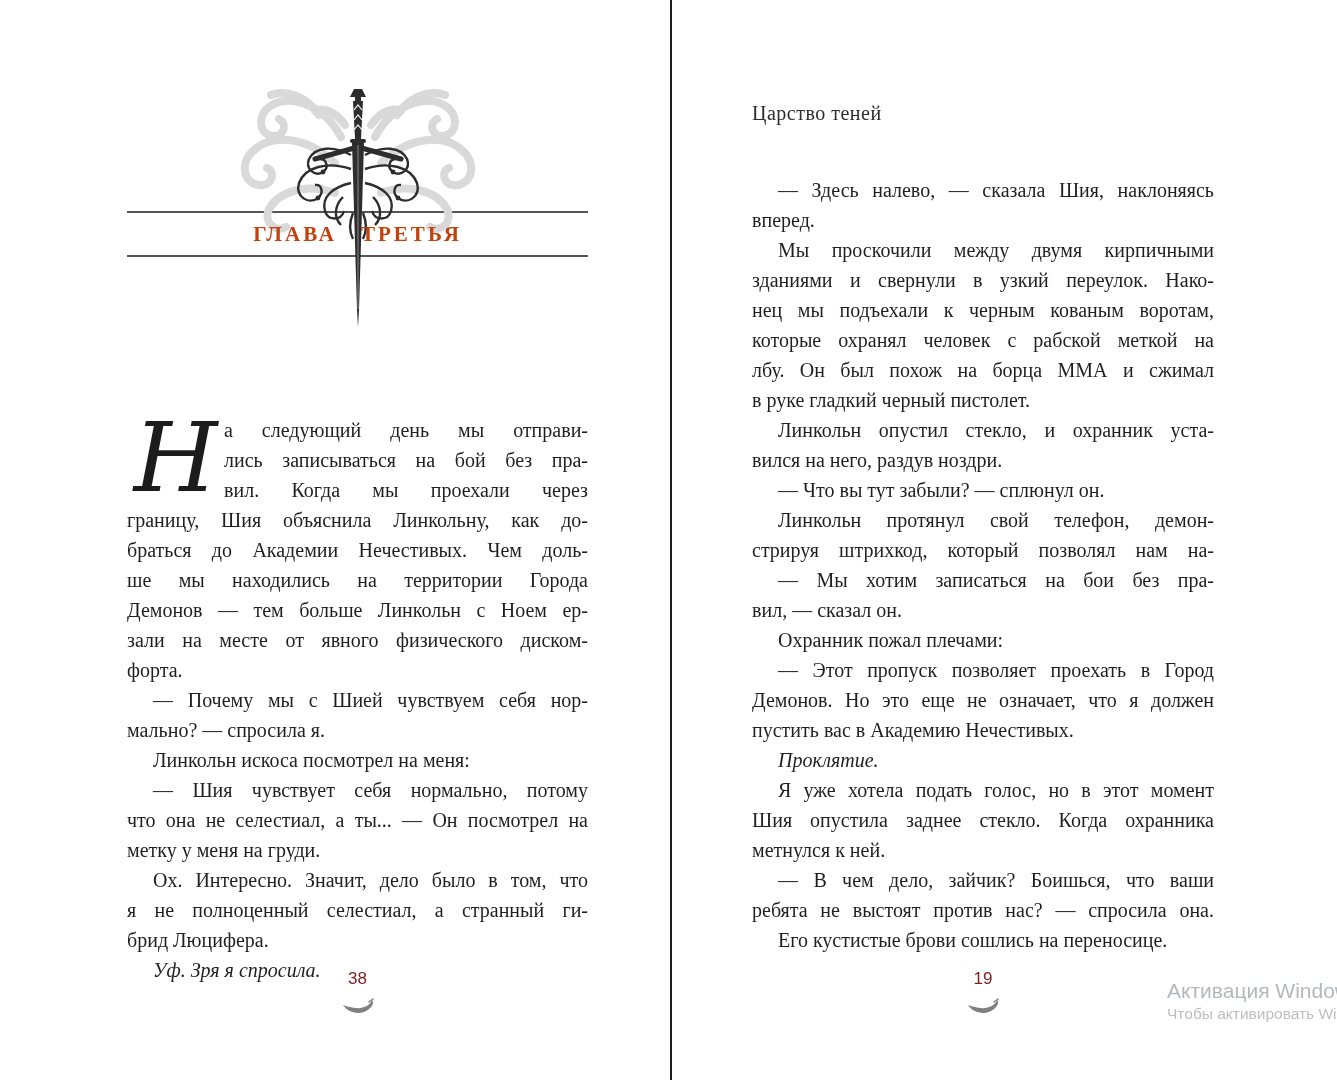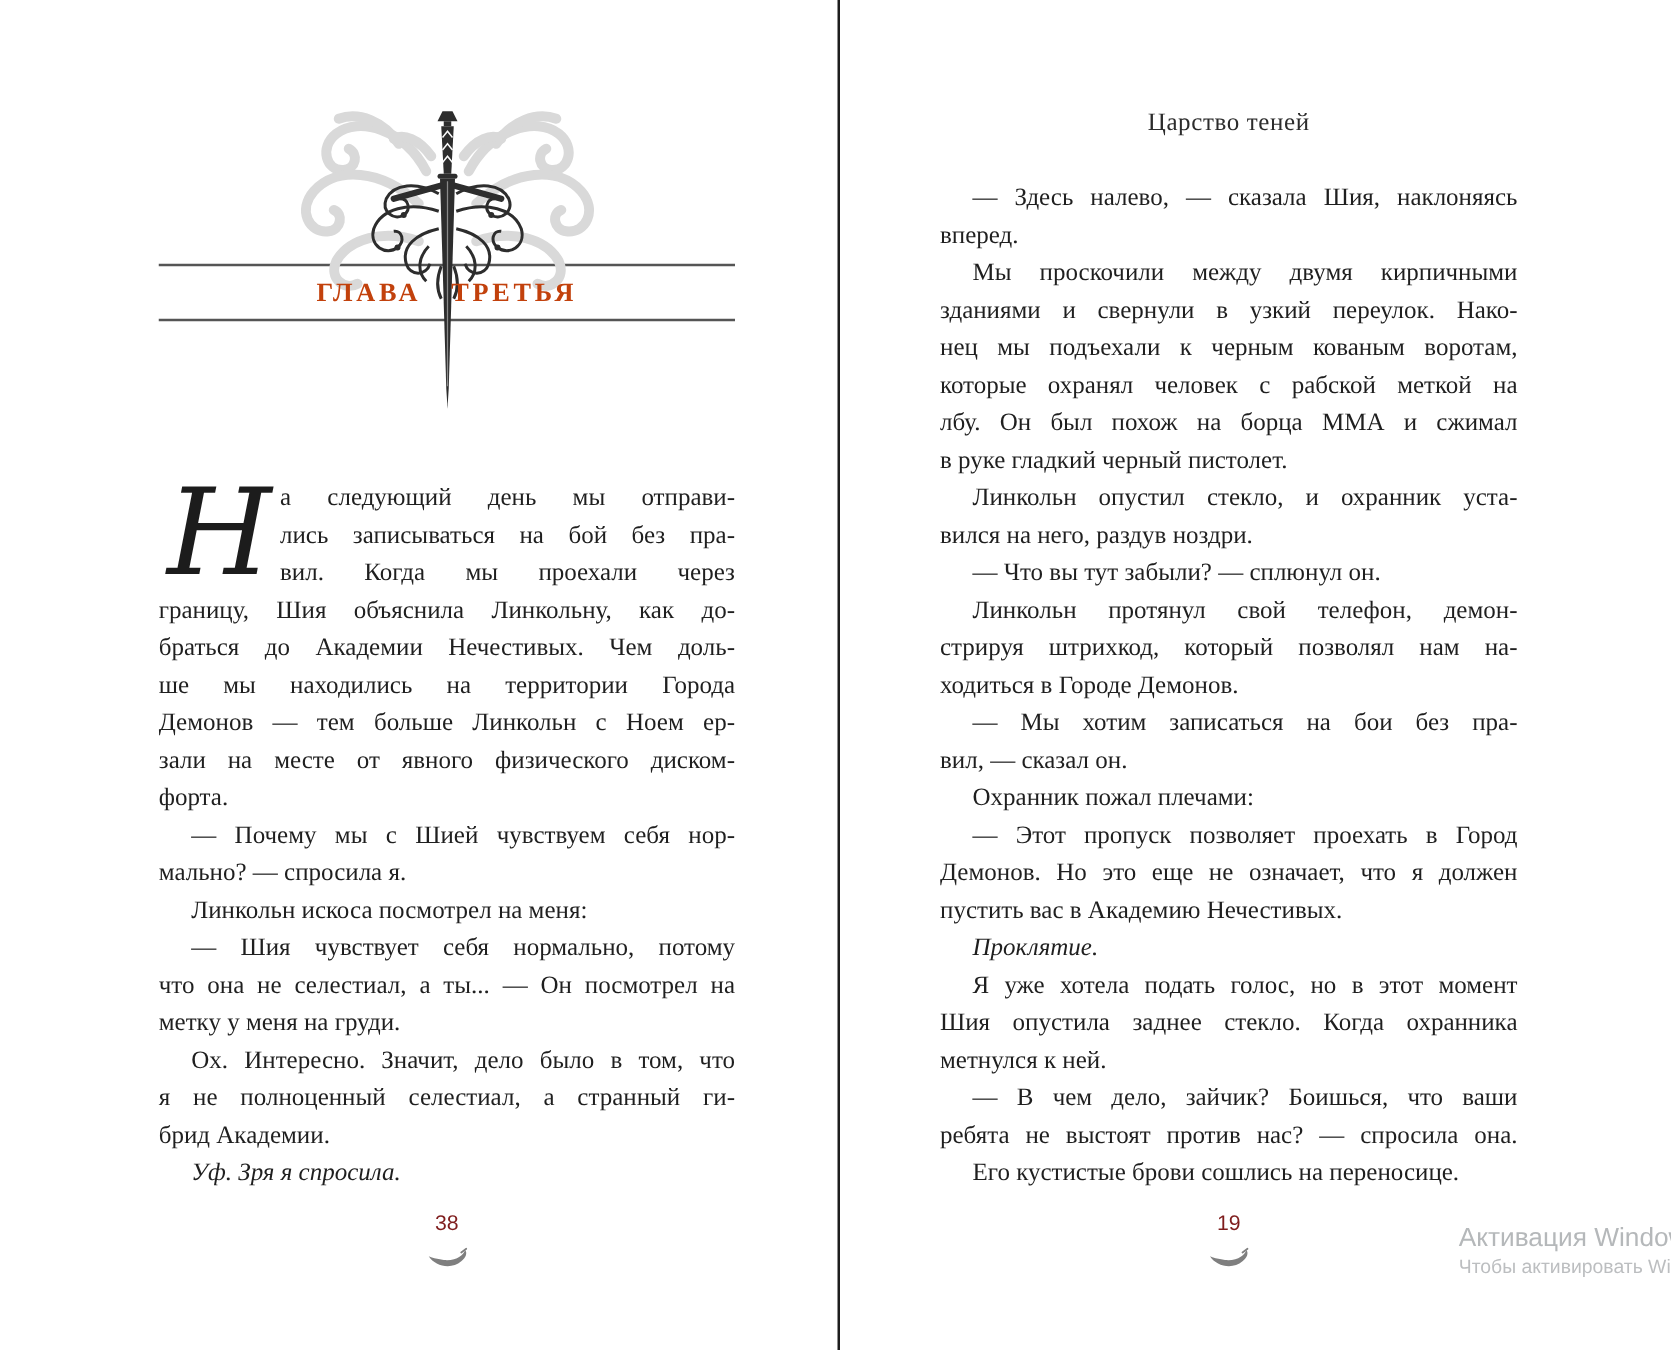--- a/index.html
+++ b/index.html
@@ -24,25 +24,25 @@
     border-top:2px solid #555;border-bottom:2px solid #555;
     box-sizing:border-box;background:transparent;z-index:1;
   }
   .chapter-title{
     position:absolute;left:0;top:211px;width:461px;height:46px;z-index:3;
     display:flex;align-items:center;justify-content:center;gap:24px;
     font-size:21px;font-weight:700;letter-spacing:3px;color:#c2410c;
   }
   
   .running-head{
-    position:absolute;left:0;top:87px;width:462px;height:22px;
-    text-align:center;font-size:20px;color:#2c2c2c;letter-spacing:0.5px;
+    position:absolute;left:0;top:102px;width:462px;height:22px;
+    text-align:left;font-size:20px;color:#2c2c2c;letter-spacing:0.5px;
   }
   
-  .body-text{position:absolute;left:0;width:100%;font-size:20px;}
+  .body-text{position:absolute;left:0;width:100%;font-size:20px;margin-top:32px;}
   .page-left  .body-text{top:383px;}
   .page-right .body-text{top:143px;}
   .line{height:30px;line-height:30px;white-space:nowrap;overflow:visible;text-align:left;}
   .j{white-space:normal;text-align:justify;text-align-last:justify;}
   .ind{text-indent:26px;}
   .it{font-style:italic;}
   .dropcap{
     float:left;width:97px;height:90px;line-height:86px;text-align:center;
     font-family:"DejaVu Serif", serif;font-style:italic;font-size:96px;color:#1c1c1c;
   }
@@ -129,21 +129,21 @@
     <div class="line j">зали на месте от явного физического диском-</div>
     <div class="line">форта.</div>
     <div class="line ind j">— Почему мы с Шией чувствуем себя нор-</div>
     <div class="line">мально? — спросила я.</div>
     <div class="line ind">Линкольн искоса посмотрел на меня:</div>
     <div class="line ind j">— Шия чувствует себя нормально, потому</div>
     <div class="line j">что она не селестиал, а ты... — Он посмотрел на</div>
     <div class="line">метку у меня на груди.</div>
     <div class="line ind j">Ох. Интересно. Значит, дело было в том, что</div>
     <div class="line j">я не полноценный селестиал, а странный ги-</div>
-    <div class="line">брид Академии.</div>
+    <div class="line">брид Люцифера.</div>
     <div class="line ind it">Уф. Зря я спросила.</div>
   </div>
 
   <div class="pagenum">38</div>
   <svg class="feather" viewBox="0 0 34 20">
     <path d="M2,9 C7,17 20,20 28,13 C32,10 33,6 31,4 C30,8 24,13 14,12 C8,11 4,10 2,9 Z" fill="#7f7f7f"></path>
     <path d="M28,6 L32,3" stroke="#7f7f7f" stroke-width="1.4" stroke-linecap="round"></path>
   </svg>
 </div>
 
@@ -158,21 +158,20 @@
     <div class="line j">зданиями и свернули в узкий переулок. Нако-</div>
     <div class="line j">нец мы подъехали к черным кованым воротам,</div>
     <div class="line j">которые охранял человек с рабской меткой на</div>
     <div class="line j">лбу. Он был похож на борца ММА и сжимал</div>
     <div class="line">в руке гладкий черный пистолет.</div>
     <div class="line ind j">Линкольн опустил стекло, и охранник уста-</div>
     <div class="line">вился на него, раздув ноздри.</div>
     <div class="line ind">— Что вы тут забыли? — сплюнул он.</div>
     <div class="line ind j">Линкольн протянул свой телефон, демон-</div>
     <div class="line j">стрируя штрихкод, который позволял нам на-</div>
-    <div class="line">ходиться в Городе Демонов.</div>
     <div class="line ind j">— Мы хотим записаться на бои без пра-</div>
     <div class="line">вил, — сказал он.</div>
     <div class="line ind">Охранник пожал плечами:</div>
     <div class="line ind j">— Этот пропуск позволяет проехать в Город</div>
     <div class="line j">Демонов. Но это еще не означает, что я должен</div>
     <div class="line">пустить вас в Академию Нечестивых.</div>
     <div class="line ind it">Проклятие.</div>
     <div class="line ind j">Я уже хотела подать голос, но в этот момент</div>
     <div class="line j">Шия опустила заднее стекло. Когда охранника</div>
     <div class="line">метнулся к ней.</div>

